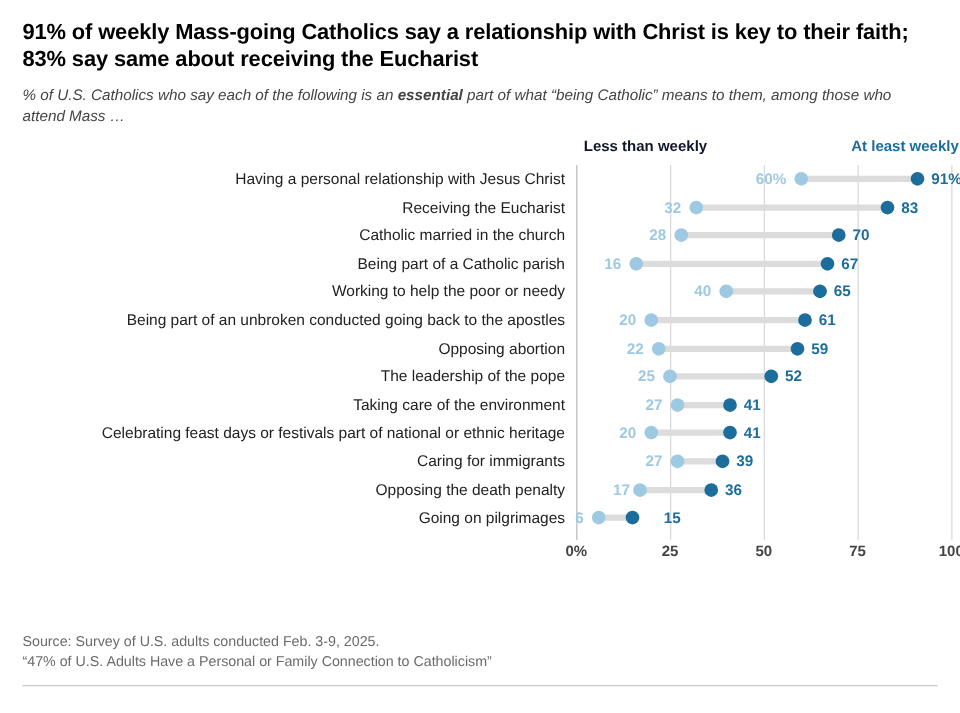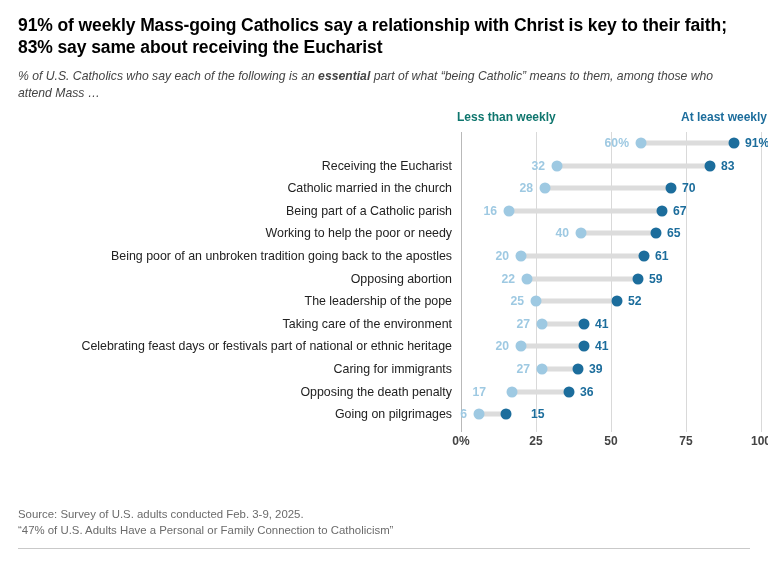--- a/index.html
+++ b/index.html
@@ -49,25 +49,25 @@
   }
   .legend {
     position: absolute;
     top: 0;
     left: 0;
     right: 0;
     height: 18px;
   }
   .legend-less {
     position: absolute;
-    left: 439px;
+    left: 449px;
     top: 0;
     font-size: 12px;
     font-weight: bold;
-    color: #0f766e;
+    color: #0f172a;
     white-space: nowrap;
     text-align: center;
   }
   .legend-least {
     position: absolute;
     left: 663px;
     top: 0;
     font-size: 12px;
     font-weight: bold;
     color: #1c6d9c;
@@ -206,20 +206,21 @@
     <div class="plot">
       <div class="gridlines" id="gridlines">
           <div class="gridline axis0" style="left: 443px;"></div>
           <div class="gridline" style="left: 518px;"></div>
           <div class="gridline" style="left: 593px;"></div>
           <div class="gridline" style="left: 668px;"></div>
           <div class="gridline" style="left: 743px;"></div>
         </div>
       <div class="rows" id="rows">
           <div class="row">
+            <div class="row-label">Having a personal relationship with Jesus Christ</div>
             <div class="connector" style="left: 623px; width: 93px;"></div>
             <div class="dot less" style="left: 623px;"></div>
             <div class="dot least" style="left: 716px;"></div>
             <div class="val less" style="right: 121px; left: auto;">60%</div>
             <div class="val least" style="left: 727px;">91%</div>
           </div>
           <div class="row">
             <div class="row-label">Receiving the Eucharist</div>
             <div class="connector" style="left: 539px; width: 153px;"></div>
             <div class="dot less" style="left: 539px;"></div>
@@ -245,21 +246,21 @@
           </div>
           <div class="row">
             <div class="row-label">Working to help the poor or needy</div>
             <div class="connector" style="left: 563px; width: 75px;"></div>
             <div class="dot less" style="left: 563px;"></div>
             <div class="dot least" style="left: 638px;"></div>
             <div class="val less" style="right: 181px; left: auto;">40</div>
             <div class="val least" style="left: 649px;">65</div>
           </div>
           <div class="row">
-            <div class="row-label">Being poor of an unbroken tradition going back to the apostles</div>
+            <div class="row-label">Being part of an unbroken conducted going back to the apostles</div>
             <div class="connector" style="left: 503px; width: 123px;"></div>
             <div class="dot less" style="left: 503px;"></div>
             <div class="dot least" style="left: 626px;"></div>
             <div class="val less" style="right: 241px; left: auto;">20</div>
             <div class="val least" style="left: 637px;">61</div>
           </div>
           <div class="row">
             <div class="row-label">Opposing abortion</div>
             <div class="connector" style="left: 509px; width: 111px;"></div>
             <div class="dot less" style="left: 509px;"></div>
@@ -297,21 +298,21 @@
             <div class="dot less" style="left: 524px;"></div>
             <div class="dot least" style="left: 560px;"></div>
             <div class="val less" style="right: 220px; left: auto;">27</div>
             <div class="val least" style="left: 571px;">39</div>
           </div>
           <div class="row">
             <div class="row-label">Opposing the death penalty</div>
             <div class="connector" style="left: 494px; width: 57px;"></div>
             <div class="dot less" style="left: 494px;"></div>
             <div class="dot least" style="left: 551px;"></div>
-            <div class="val less" style="right: 264px; left: auto;">17</div>
+            <div class="val less" style="right: 246px; left: auto;">17</div>
             <div class="val least" style="left: 562px;">36</div>
           </div>
           <div class="row">
             <div class="row-label">Going on pilgrimages</div>
             <div class="connector" style="left: 461px; width: 27px;"></div>
             <div class="dot less" style="left: 461px;"></div>
             <div class="dot least" style="left: 488px;"></div>
             <div class="val less" style="right: 283px; left: auto;">6</div>
             <div class="val least" style="left: 489px; margin-left: 24px;">15</div>
           </div>

